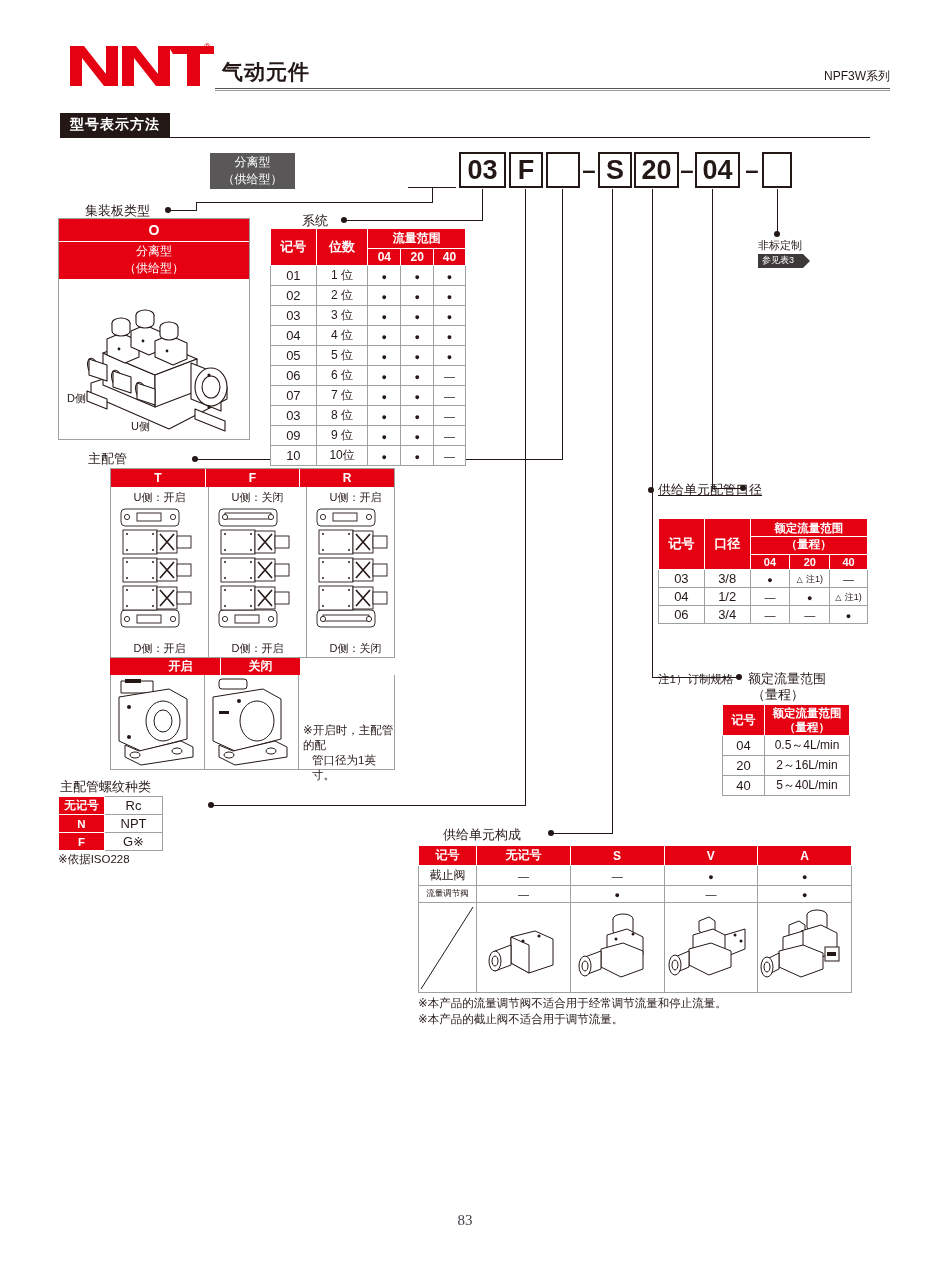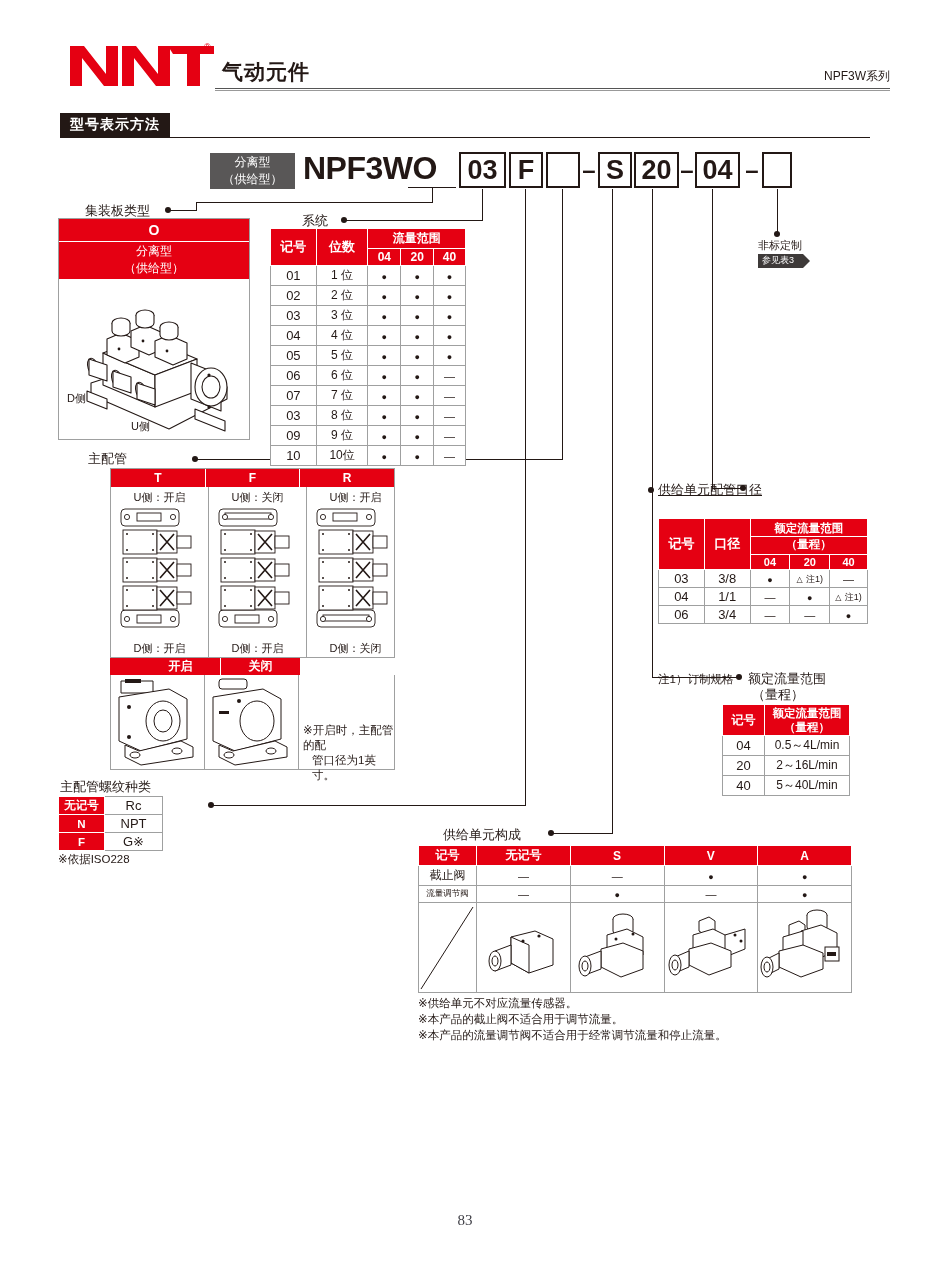--- a/index.html
+++ b/index.html
@@ -123,21 +123,20 @@
     <div class="header-rule"></div>
   </div>
 
   <div class="sec-title">型号表示方法</div>
   <div class="sec-rule"></div>
 
   <div class="mc-type">
     <div>分离型</div>
     <div>（供给型）</div>
   </div>
-  <div class="mc-main">NPF3WO</div>
 
   <div class="mc-box" style="left:459px; width:47px;">03</div>
   <div class="mc-box" style="left:509px; width:34px;">F</div>
   <div class="mc-box" style="left:546px; width:34px;"></div>
   <div class="mc-dash" style="left:581px; width:16px;">–</div>
   <div class="mc-box" style="left:598px; width:34px;">S</div>
   <div class="mc-box" style="left:634px; width:45px;">20</div>
   <div class="mc-dash" style="left:680px; width:14px;">–</div>
   <div class="mc-box" style="left:695px; width:45px;">04</div>
   <div class="mc-dash" style="left:744px; width:16px;">–</div>
@@ -548,21 +547,21 @@
     <tbody>
         <tr>
           <td style="font-size:13px;">03</td>
           <td style="font-size:13px;">3/8</td>
           <td><span style="font-size:9px;">●</span></td>
           <td><span style="font-size:8px;">△</span> <span style="font-size:9px;">注1)</span></td>
           <td><span style="font-size:11px;">—</span></td>
         </tr>
         <tr>
           <td style="font-size:13px;">04</td>
-          <td style="font-size:13px;">1/1</td>
+          <td style="font-size:13px;">1/2</td>
           <td><span style="font-size:11px;">—</span></td>
           <td><span style="font-size:9px;">●</span></td>
           <td><span style="font-size:8px;">△</span> <span style="font-size:9px;">注1)</span></td>
         </tr>
         <tr>
           <td style="font-size:13px;">06</td>
           <td style="font-size:13px;">3/4</td>
           <td><span style="font-size:11px;">—</span></td>
           <td><span style="font-size:11px;">—</span></td>
           <td><span style="font-size:9px;">●</span></td>
@@ -699,19 +698,18 @@
             <g fill="#231815">
                 <rect x="68" y="49" width="9" height="4"></rect>
               </g>
           </svg>
         </td>
       </tr>
     </tfoot>
   </table>
 
   <div class="note" style="left:418px; top:995px; line-height:16px;">
-    <div>※供给单元不对应流量传感器。</div>
+    <div>※本产品的流量调节阀不适合用于经常调节流量和停止流量。</div>
     <div>※本产品的截止阀不适合用于调节流量。</div>
-    <div>※本产品的流量调节阀不适合用于经常调节流量和停止流量。</div>
   </div>
 
   <div class="footer-num">83</div>
 </div>
 
 </body></html>

